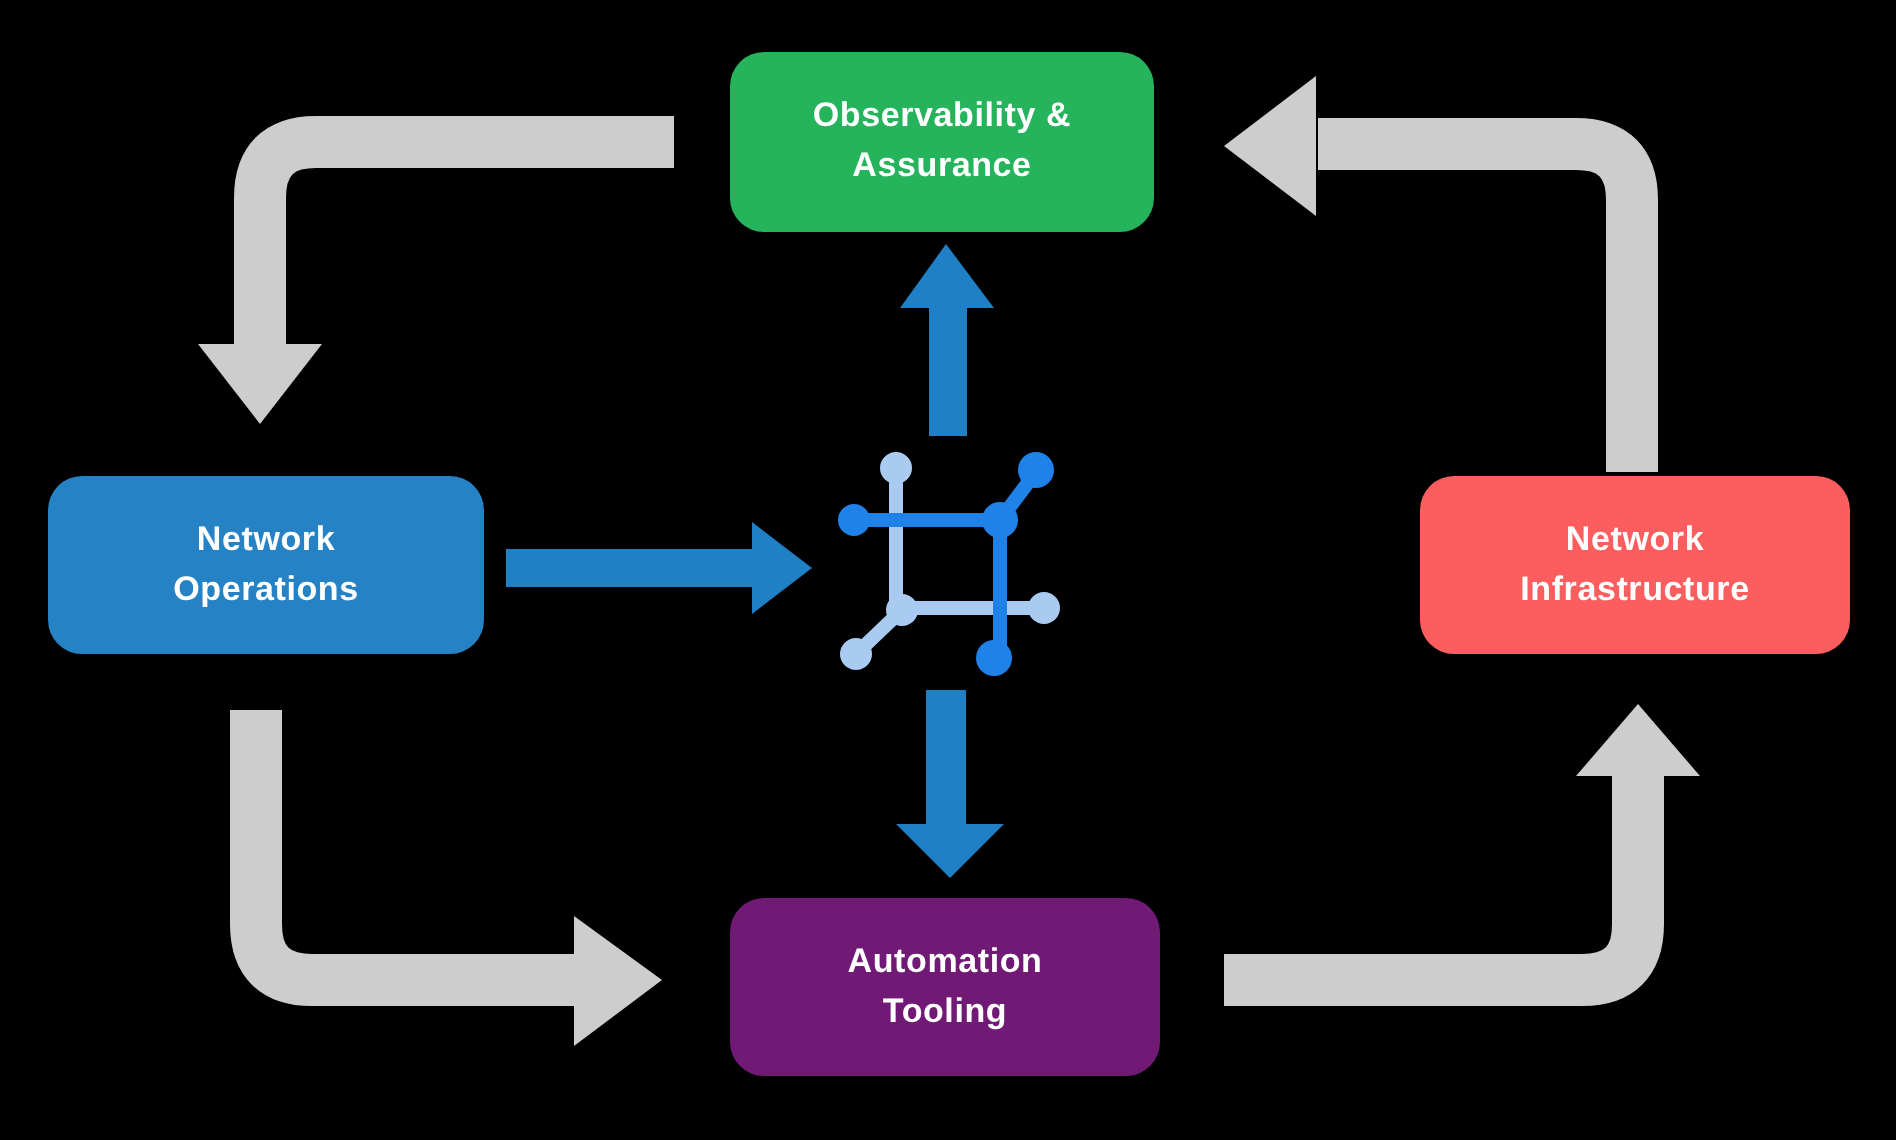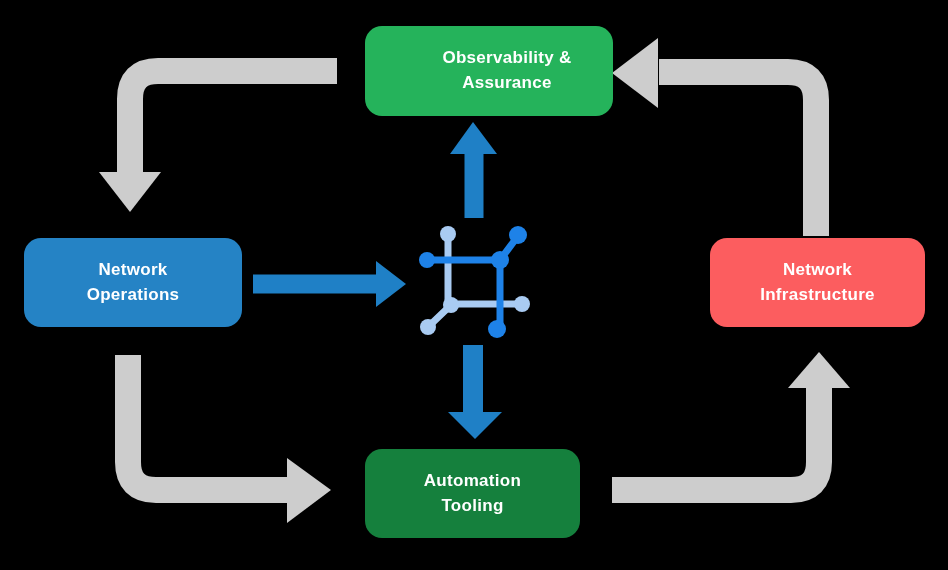--- a/index.html
+++ b/index.html
@@ -99,33 +99,33 @@
         <path d="M 500 260 V 327" stroke-width="7" stroke="#1E82E8"></path>
         <path d="M 500 260 L 518 236" stroke-width="7" stroke="#1E82E8"></path>
         <circle cx="427" cy="260" r="8" stroke="none" fill="#1E82E8"></circle>
         <circle cx="518" cy="235" r="9" stroke="none" fill="#1E82E8"></circle>
         <circle cx="500" cy="260" r="9" stroke="none" fill="#1E82E8"></circle>
         <circle cx="497" cy="329" r="9" stroke="none" fill="#1E82E8"></circle>
       </g>
     </g>
   </svg>
 
-  <div class="node node-observability" style="background: rgb(37, 179, 91); padding-left: 36px;">
+  <div class="node node-observability" style="background: rgb(37, 179, 91);">
     <span>Observability &amp;
 Assurance</span>
   </div>
 
   <div class="node node-operations" style="background: rgb(37, 131, 197);">
     <span>Network
 Operations</span>
   </div>
 
   <div class="node node-infrastructure" style="background: rgb(252, 93, 95);">
     <span>Network
 Infrastructure</span>
   </div>
 
-  <div class="node node-automation" style="background: #15803d;">
+  <div class="node node-automation" style="background: #701a75;">
     <span>Automation
 Tooling</span>
   </div>
 
 </div>
 
 </body></html>

